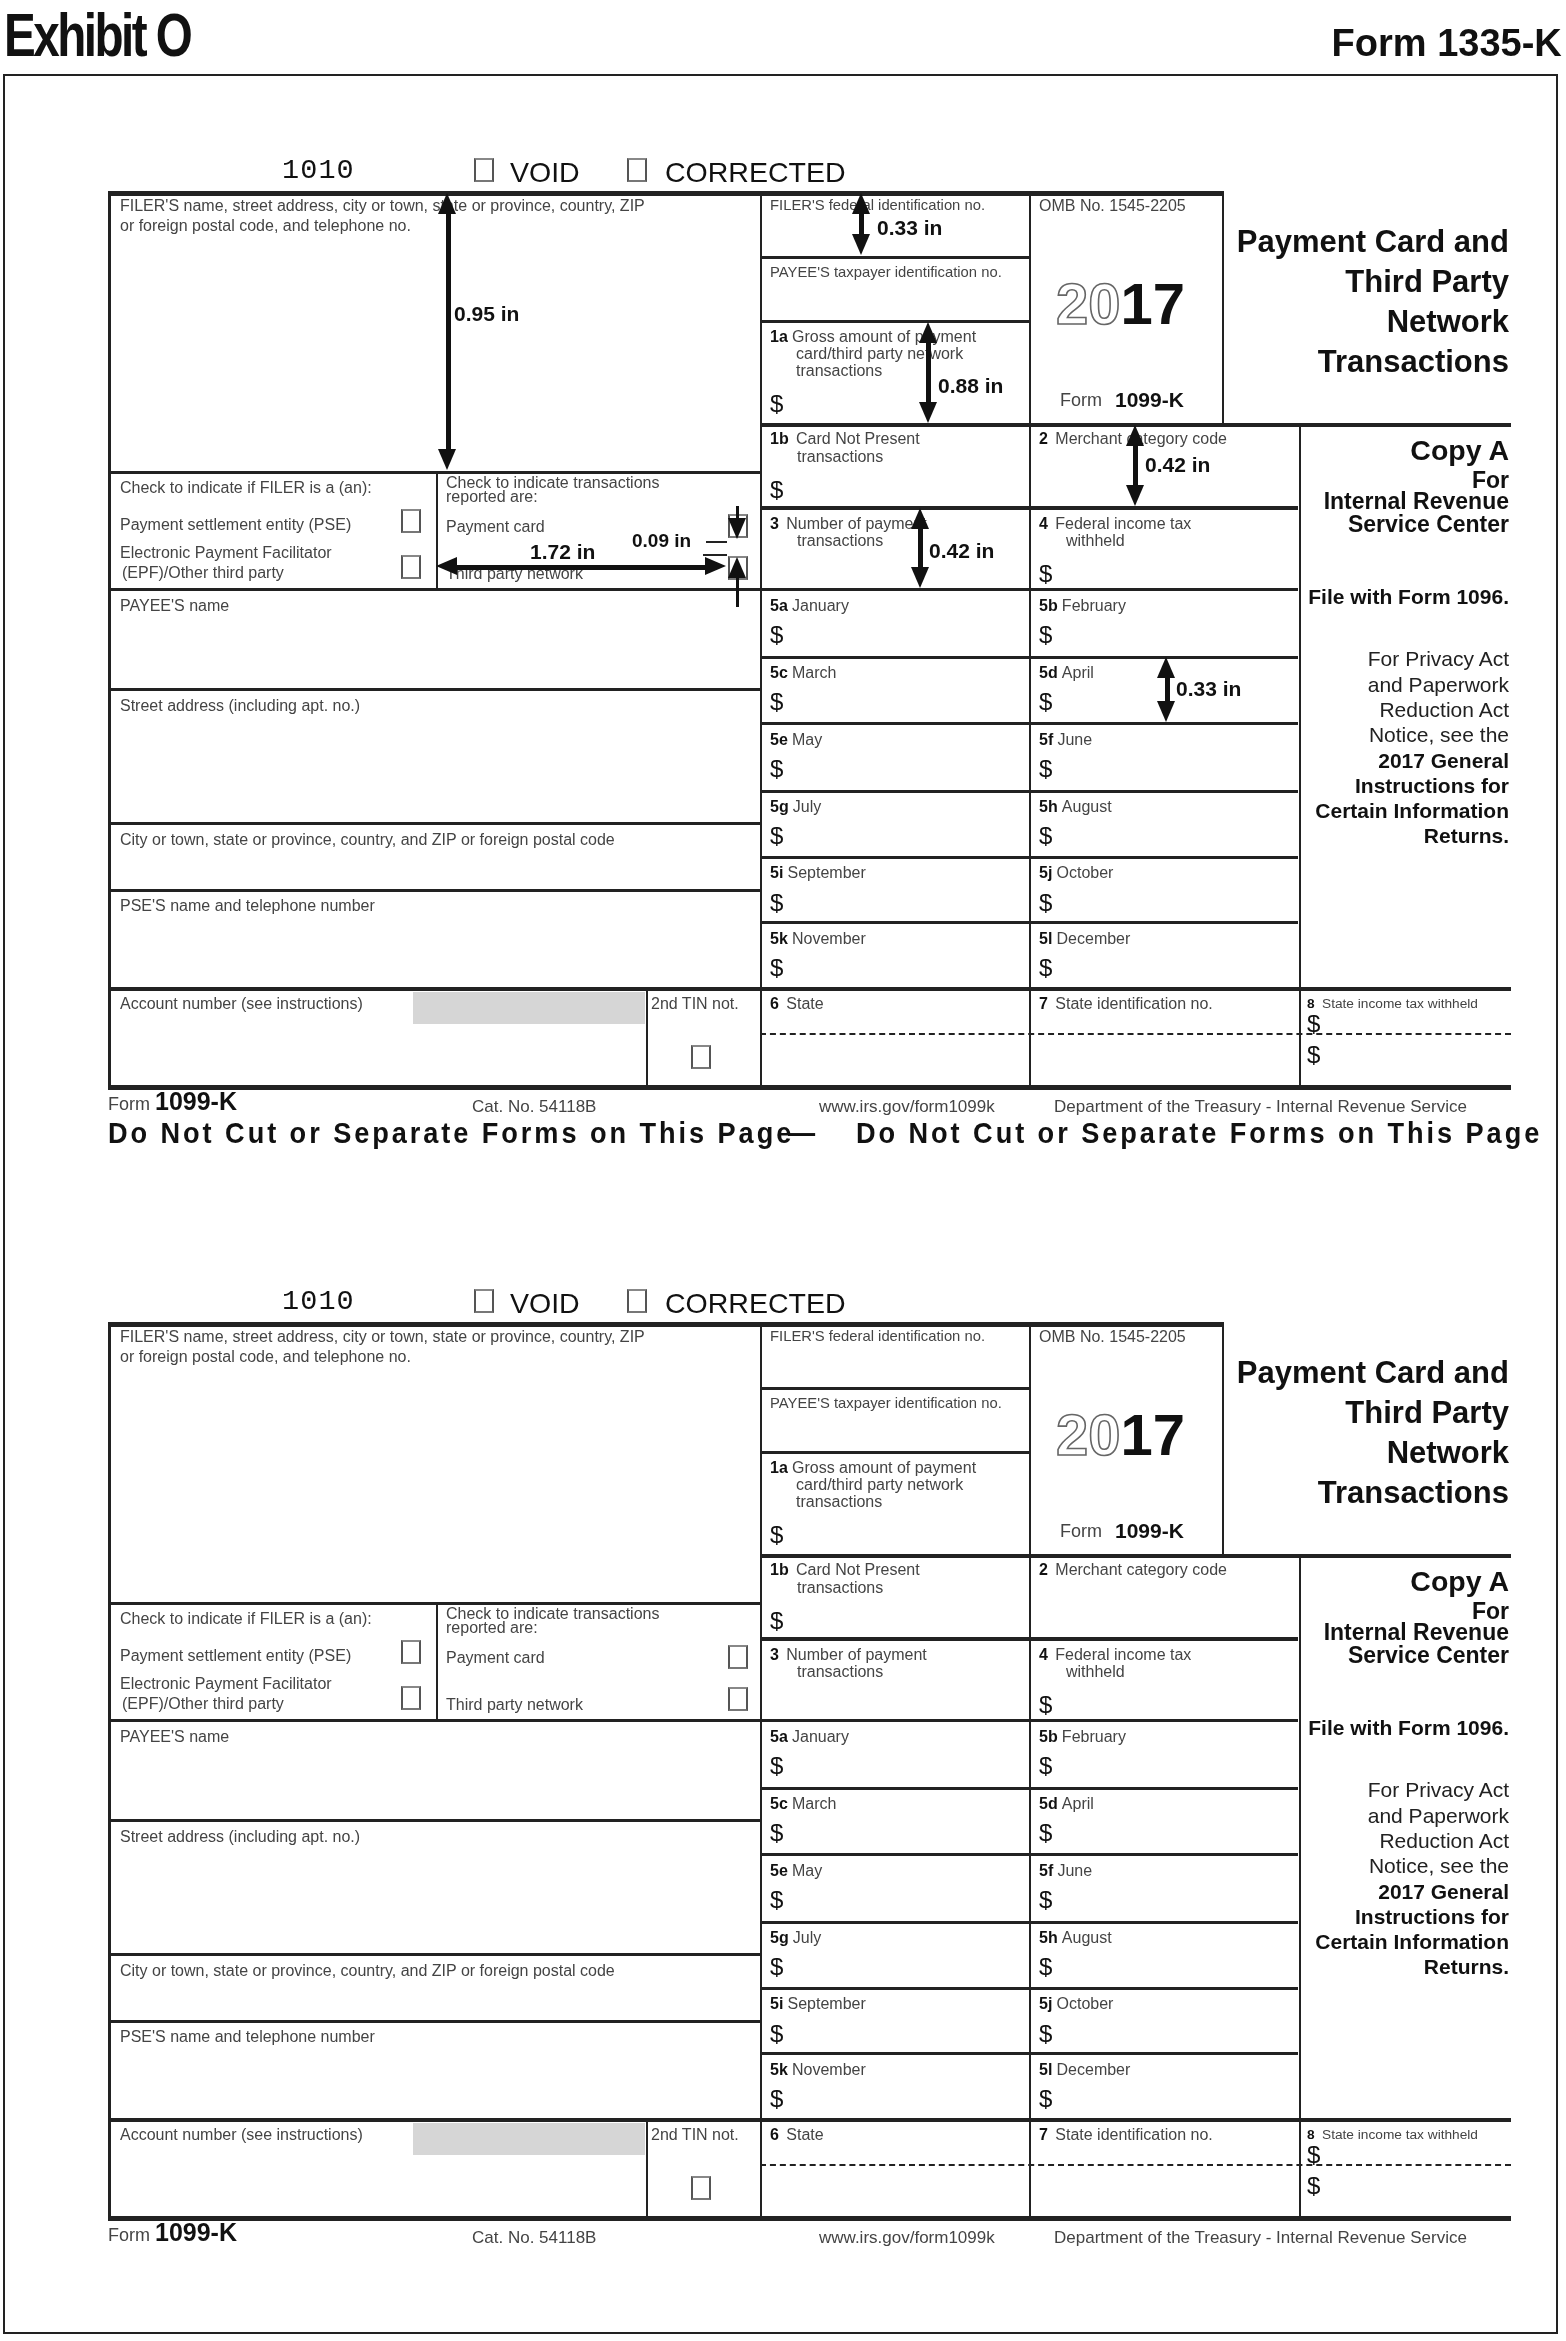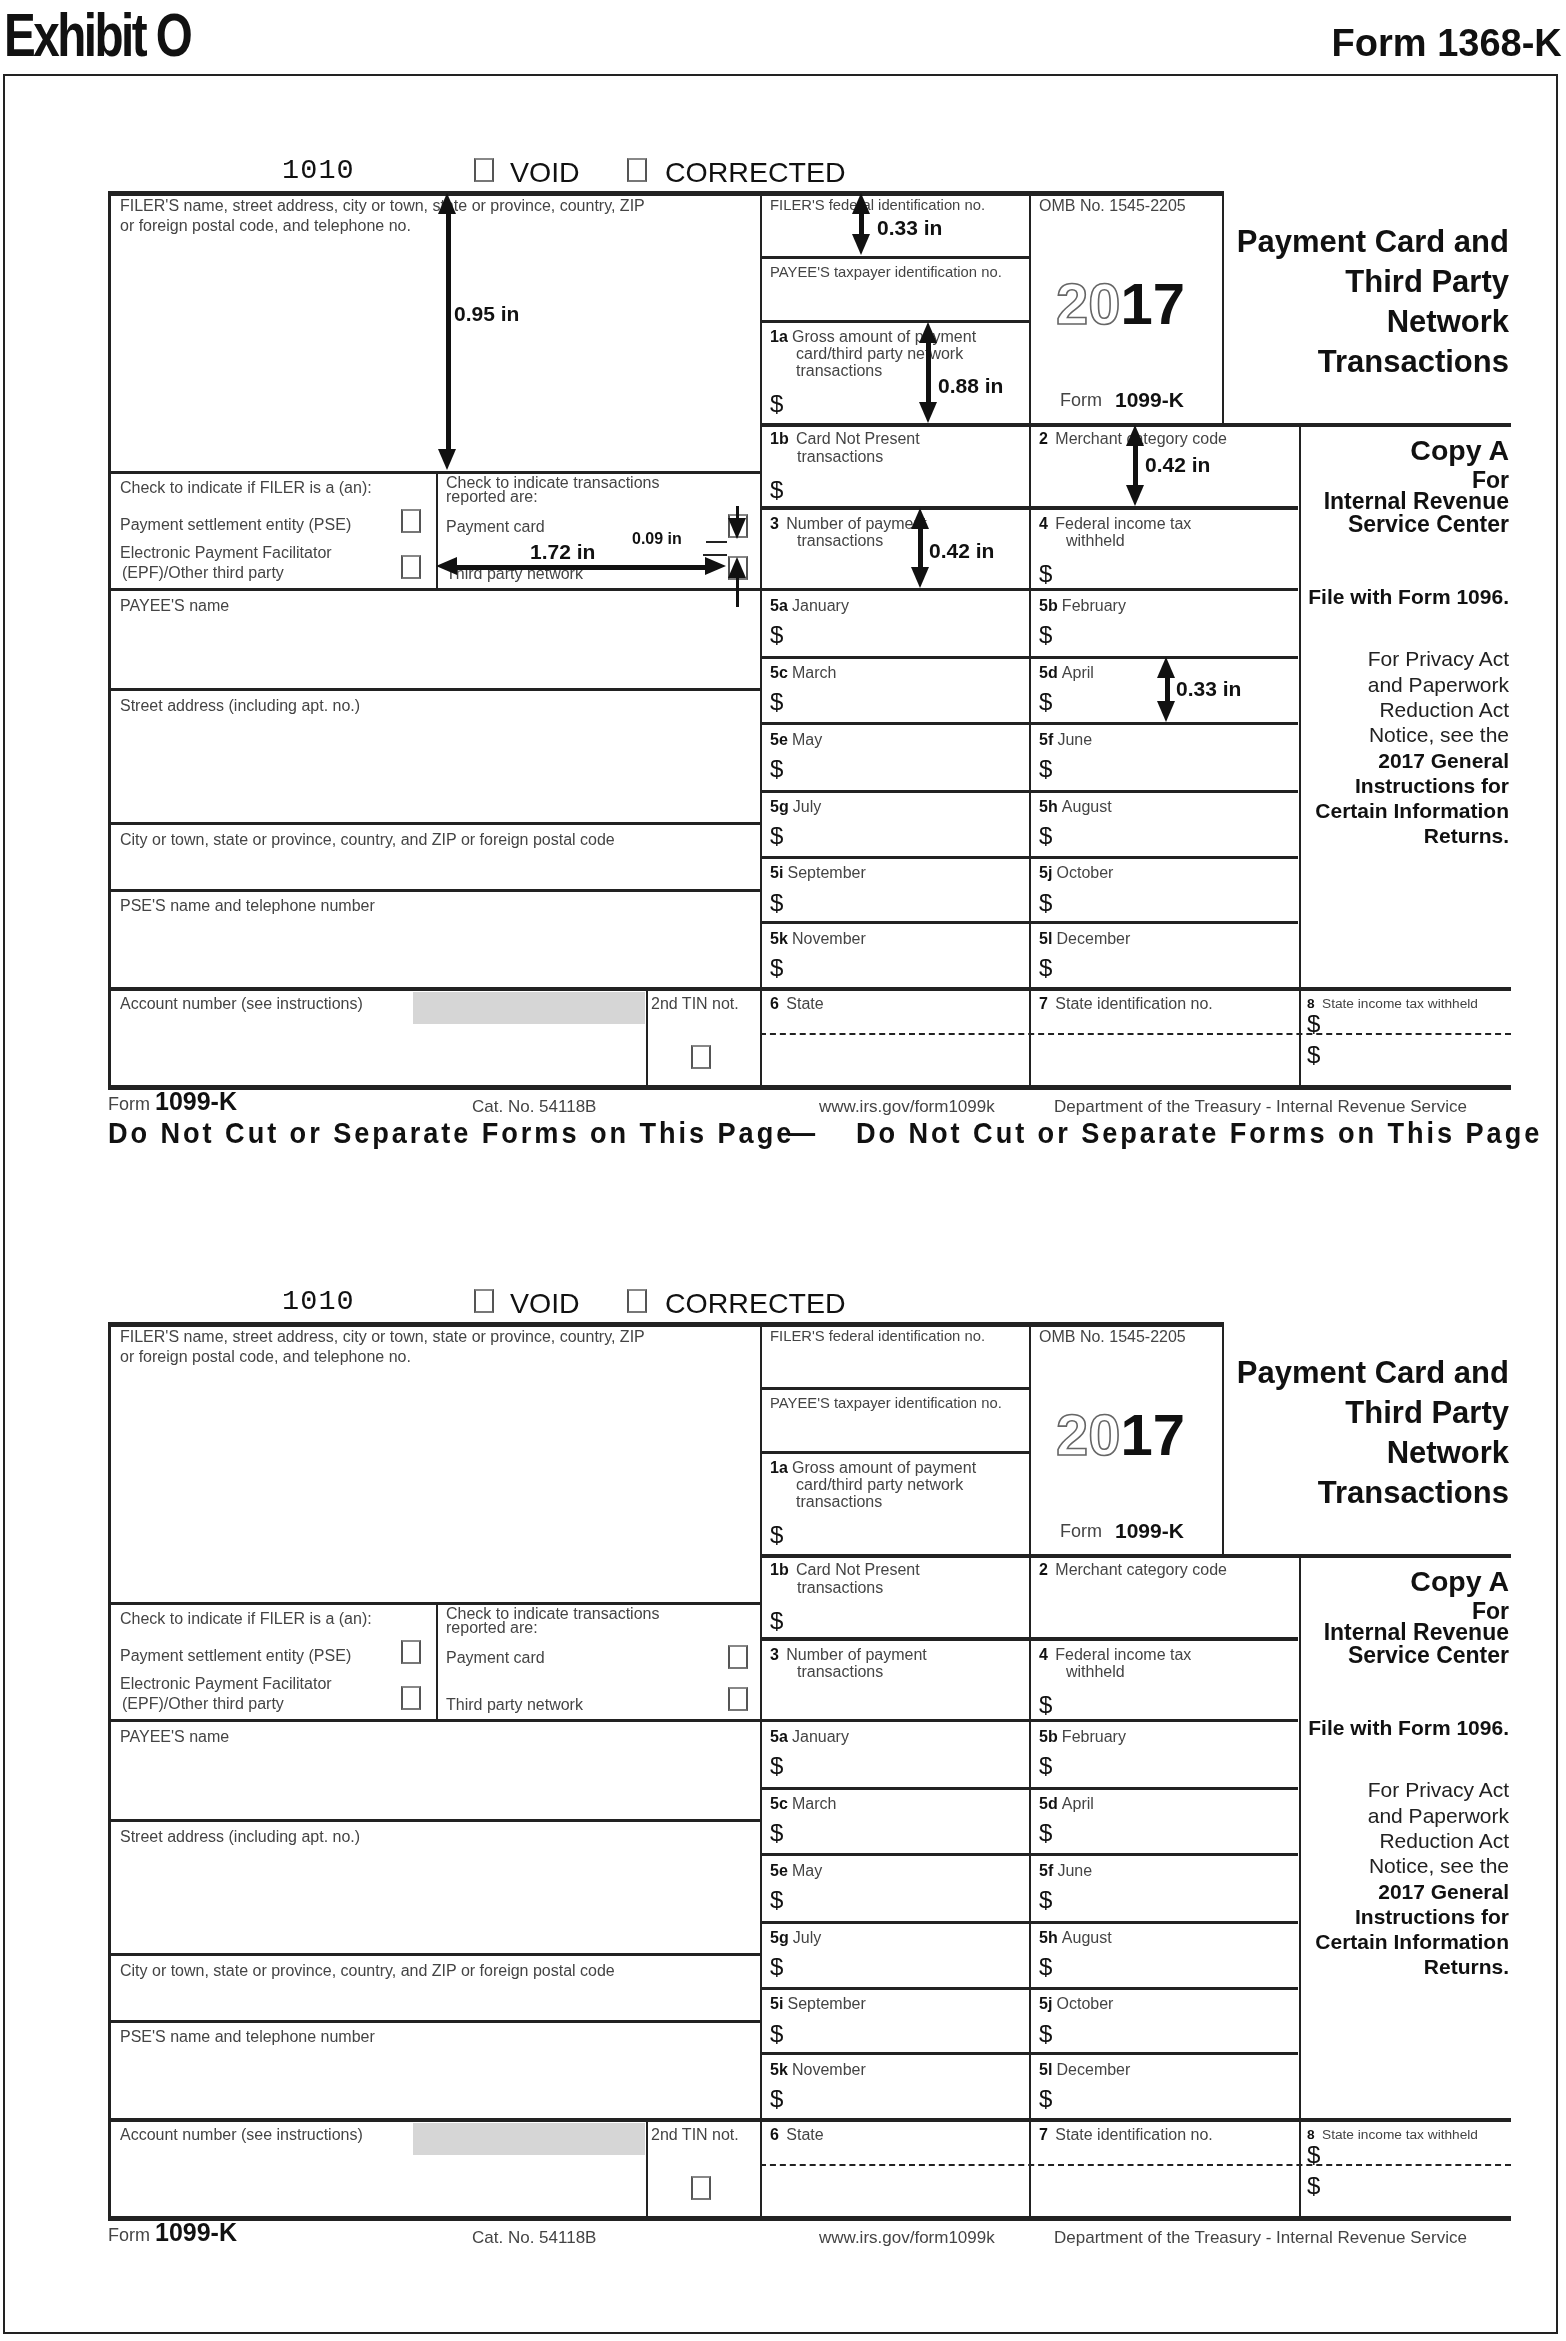--- a/index.html
+++ b/index.html
@@ -24,21 +24,21 @@
   .dash{position:absolute;height:0;border-top:2.6px dashed #222;}
   .shade{position:absolute;background:#d6d6d6;}
   .footer-small{position:absolute;font-size:17px;color:#444;white-space:nowrap;}
   .nocut{position:absolute;font-size:29.5px;font-weight:bold;letter-spacing:3.2px;white-space:nowrap;transform:scaleX(0.92);transform-origin:left top;}
   .right-txt{position:absolute;text-align:right;white-space:nowrap;}
 </style>
 </head>
 <body>
 
 <div class="abs exhibit">Exhibit O</div>
-<div class="abs formhead">Form 1368-K</div>
+<div class="abs formhead">Form 1335-K</div>
 <div class="abs outer"></div>
 
 <div id="forms">
     <div class="form" style="top:191px;">
       <div class="abs" style="left:282px;top:-37px;font-family:&quot;Liberation Mono&quot;,monospace;font-size:28.5px;letter-spacing:1.1px;">1010</div>
       <div class="cb" style="left:474px;top:-33px;"></div>
       <div class="abs" style="left:510px;top:-35px;font-size:28.5px;">VOID</div>
       <div class="cb" style="left:627px;top:-33px;"></div>
       <div class="abs" style="left:665px;top:-35px;font-size:28.5px;">CORRECTED</div>
       <div class="line" style="left:108px;top:0px;width:1114px;height:4.7px;"></div>
@@ -186,21 +186,21 @@
       <div class="hline" style="left:457px;top:374px;width:248px;"></div>
       <div class="arr-left" style="left:436px;top:366px;"></div>
       <div class="arr-right" style="left:705px;top:366px;"></div>
       <div class="ann" style="left:530px;top:349px;">1.72 in</div>
       <div class="vline" style="left:736px;top:315px;height:16px;width:3.2px;"></div>
       <div class="arr-down" style="left:728px;top:327px;"></div>
       <div class="arr-up" style="left:728px;top:366px;"></div>
       <div class="vline" style="left:736px;top:385px;height:31px;width:3.2px;"></div>
       <div class="line" style="left:706px;top:350px;width:21px;height:1.6px;"></div>
       <div class="line" style="left:703px;top:363px;width:24px;height:1.6px;"></div>
-      <div class="ann" style="left:632px;top:339px;font-size:16px;">0.09 in</div>
+      <div class="ann" style="left:632px;top:339px;font-size:19px;">0.09 in</div>
     </div>
     <div class="form" style="top:1322px;">
       <div class="abs" style="left:282px;top:-37px;font-family:&quot;Liberation Mono&quot;,monospace;font-size:28.5px;letter-spacing:1.1px;">1010</div>
       <div class="cb" style="left:474px;top:-33px;"></div>
       <div class="abs" style="left:510px;top:-35px;font-size:28.5px;">VOID</div>
       <div class="cb" style="left:627px;top:-33px;"></div>
       <div class="abs" style="left:665px;top:-35px;font-size:28.5px;">CORRECTED</div>
       <div class="line" style="left:108px;top:0px;width:1114px;height:4.7px;"></div>
       <div class="line" style="left:108px;top:0px;width:2.6px;height:896px;"></div>
       <div class="line" style="left:760px;top:0px;width:2.1px;height:896px;"></div>

